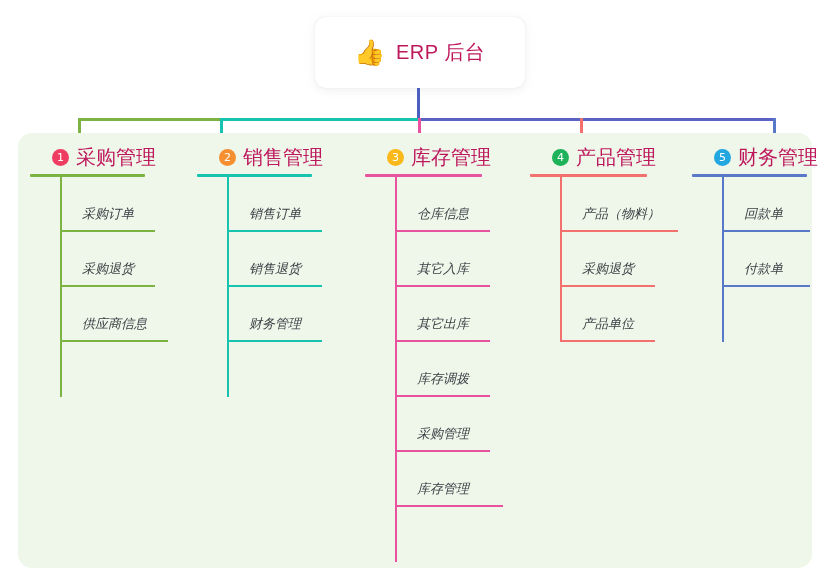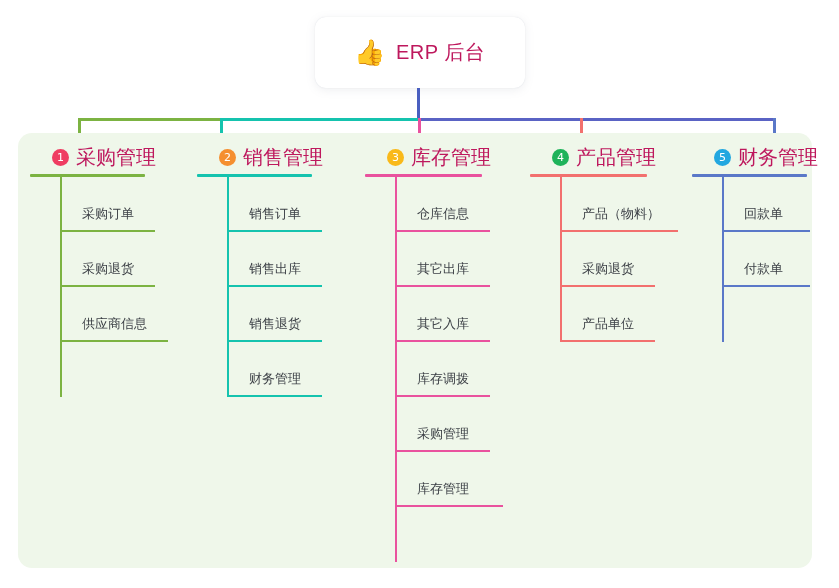--- a/index.html
+++ b/index.html
@@ -109,20 +109,21 @@
   .spine {
     position: absolute;
     left: 30px;
     top: 0;
     width: 2px;
   }
   .leaf {
     position: relative;
     height: 55px;
     margin-left: 30px;
+    font-style: italic;
   }
   .leaf-text {
     position: absolute;
     left: 22px;
     bottom: 9px;
     font-size: 13px;
     color: #3b3f45;
     white-space: nowrap;
   }
   .leaf-rule {
@@ -185,24 +186,20 @@
           <span class="col-title">销售管理</span>
         </div>
         <div class="col-rule" style="width: 115px; background: rgb(21, 195, 174);"></div>
         <div class="leaves">
           <div class="spine" style="background: rgb(21, 195, 174); height: 220px;"></div>
           <div class="leaf">
             <span class="leaf-text">销售订单</span>
             <div class="leaf-rule" style="width: 95px; background: rgb(21, 195, 174);"></div>
           </div>
           <div class="leaf">
-            <span class="leaf-text">销售出库</span>
-            <div class="leaf-rule" style="width: 95px; background: rgb(21, 195, 174);"></div>
-          </div>
-          <div class="leaf">
             <span class="leaf-text">销售退货</span>
             <div class="leaf-rule" style="width: 95px; background: rgb(21, 195, 174);"></div>
           </div>
           <div class="leaf">
             <span class="leaf-text">财务管理</span>
             <div class="leaf-rule" style="width: 95px; background: rgb(21, 195, 174);"></div>
           </div>
         </div>
       </div>
       <div class="col" style="left: 365px;">
@@ -211,25 +208,25 @@
           <span class="col-title">库存管理</span>
         </div>
         <div class="col-rule" style="width: 117px; background: rgb(233, 82, 158);"></div>
         <div class="leaves">
           <div class="spine" style="background: rgb(233, 82, 158); height: 385px;"></div>
           <div class="leaf">
             <span class="leaf-text">仓库信息</span>
             <div class="leaf-rule" style="width: 95px; background: rgb(233, 82, 158);"></div>
           </div>
           <div class="leaf">
+            <span class="leaf-text">其它入库</span>
+            <div class="leaf-rule" style="width: 95px; background: rgb(233, 82, 158);"></div>
+          </div>
+          <div class="leaf">
             <span class="leaf-text">其它出库</span>
-            <div class="leaf-rule" style="width: 95px; background: rgb(233, 82, 158);"></div>
-          </div>
-          <div class="leaf">
-            <span class="leaf-text">其它入库</span>
             <div class="leaf-rule" style="width: 95px; background: rgb(233, 82, 158);"></div>
           </div>
           <div class="leaf">
             <span class="leaf-text">库存调拨</span>
             <div class="leaf-rule" style="width: 95px; background: rgb(233, 82, 158);"></div>
           </div>
           <div class="leaf">
             <span class="leaf-text">采购管理</span>
             <div class="leaf-rule" style="width: 95px; background: rgb(233, 82, 158);"></div>
           </div>

